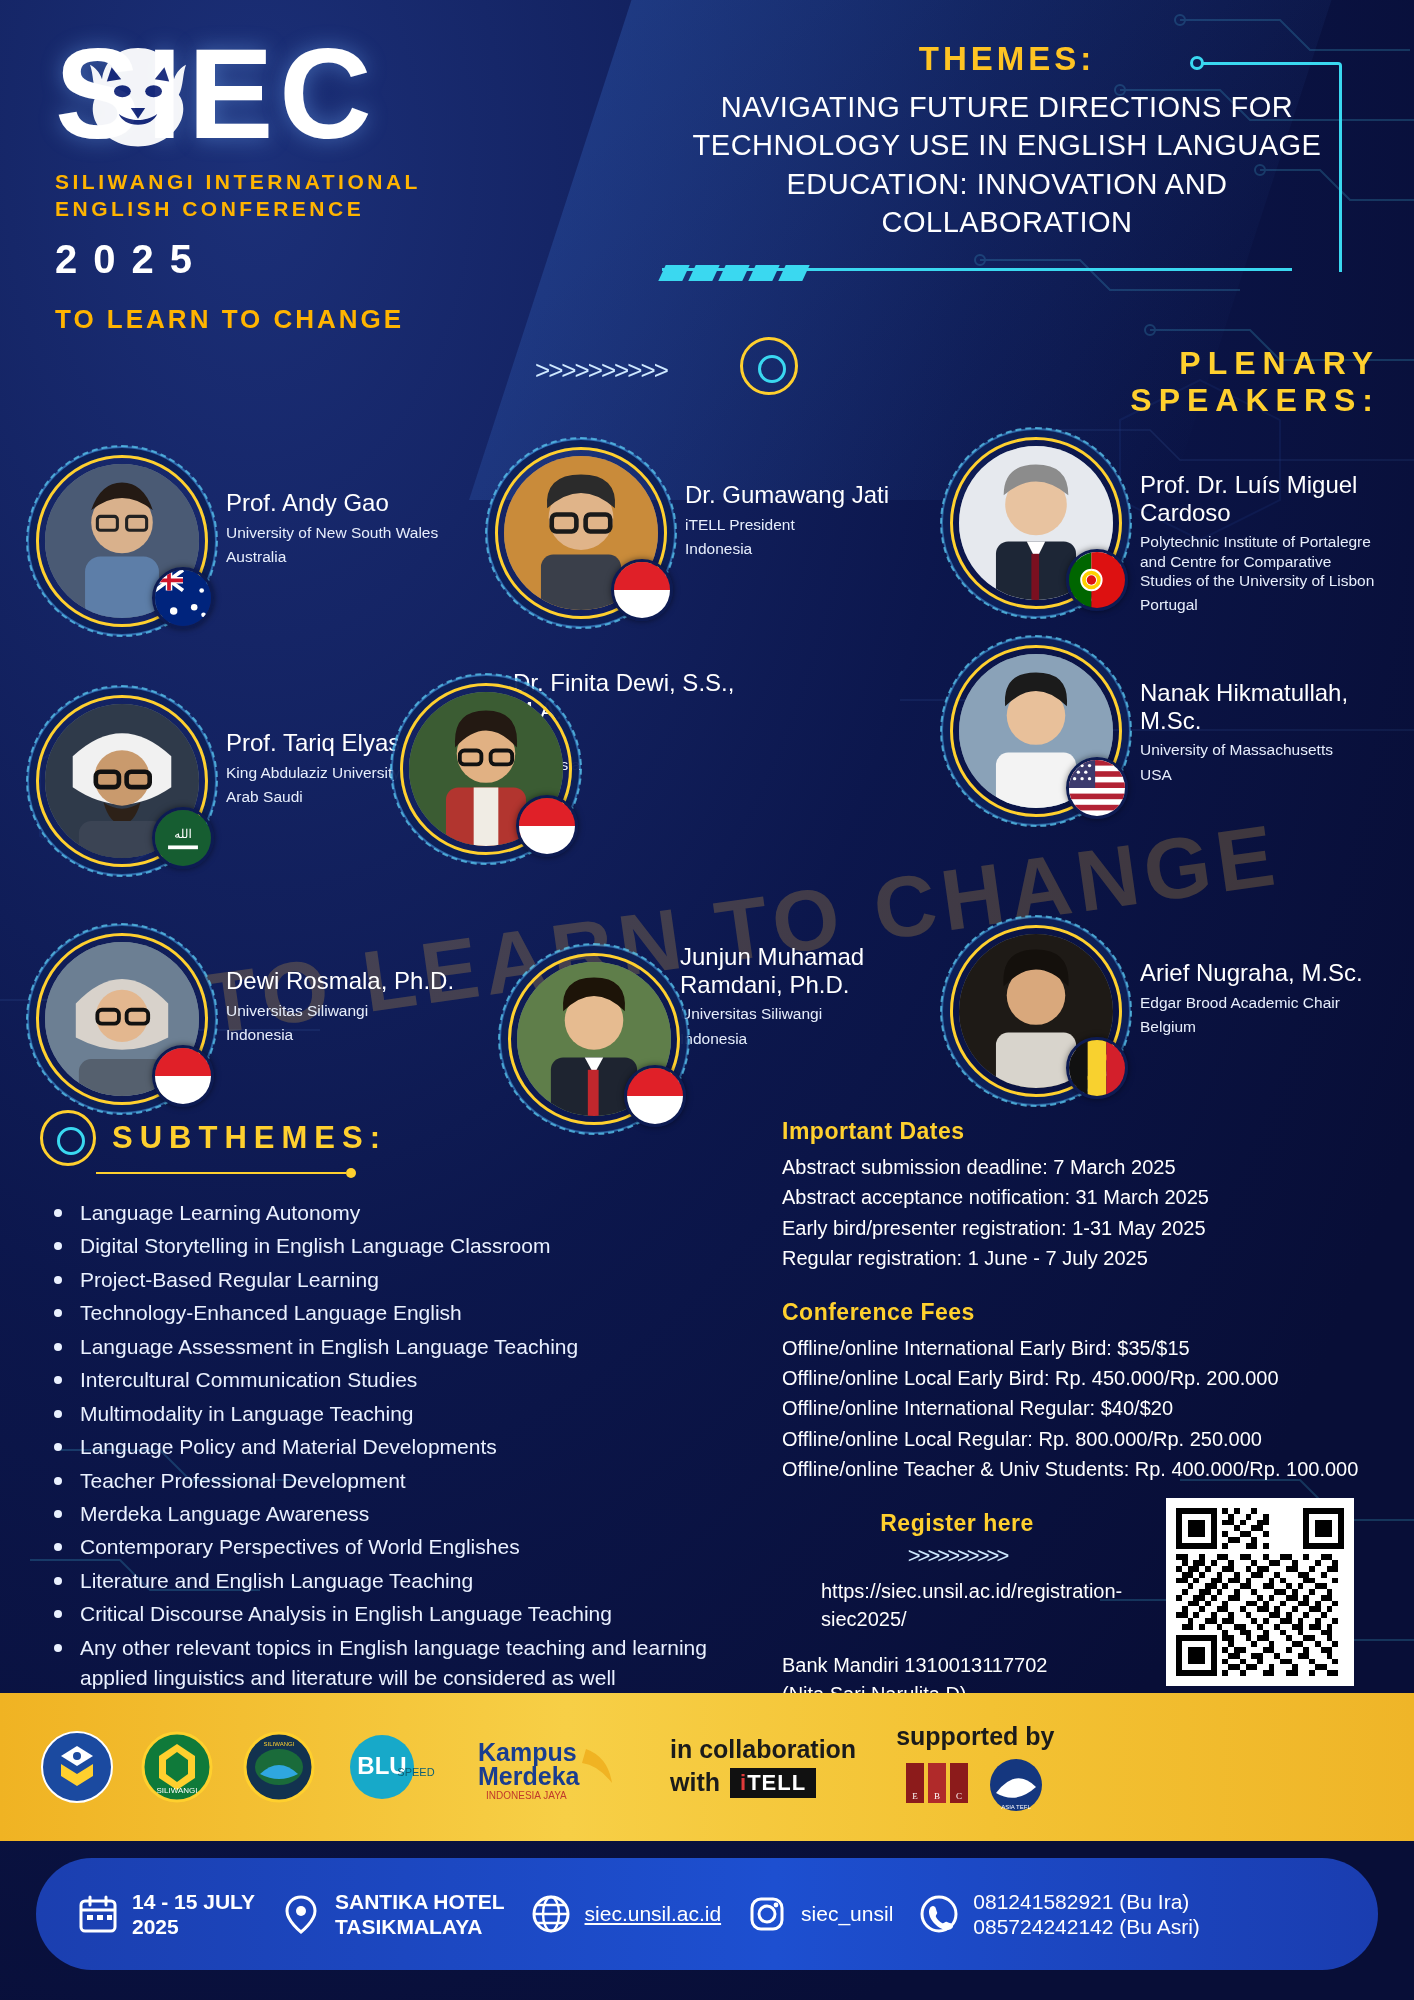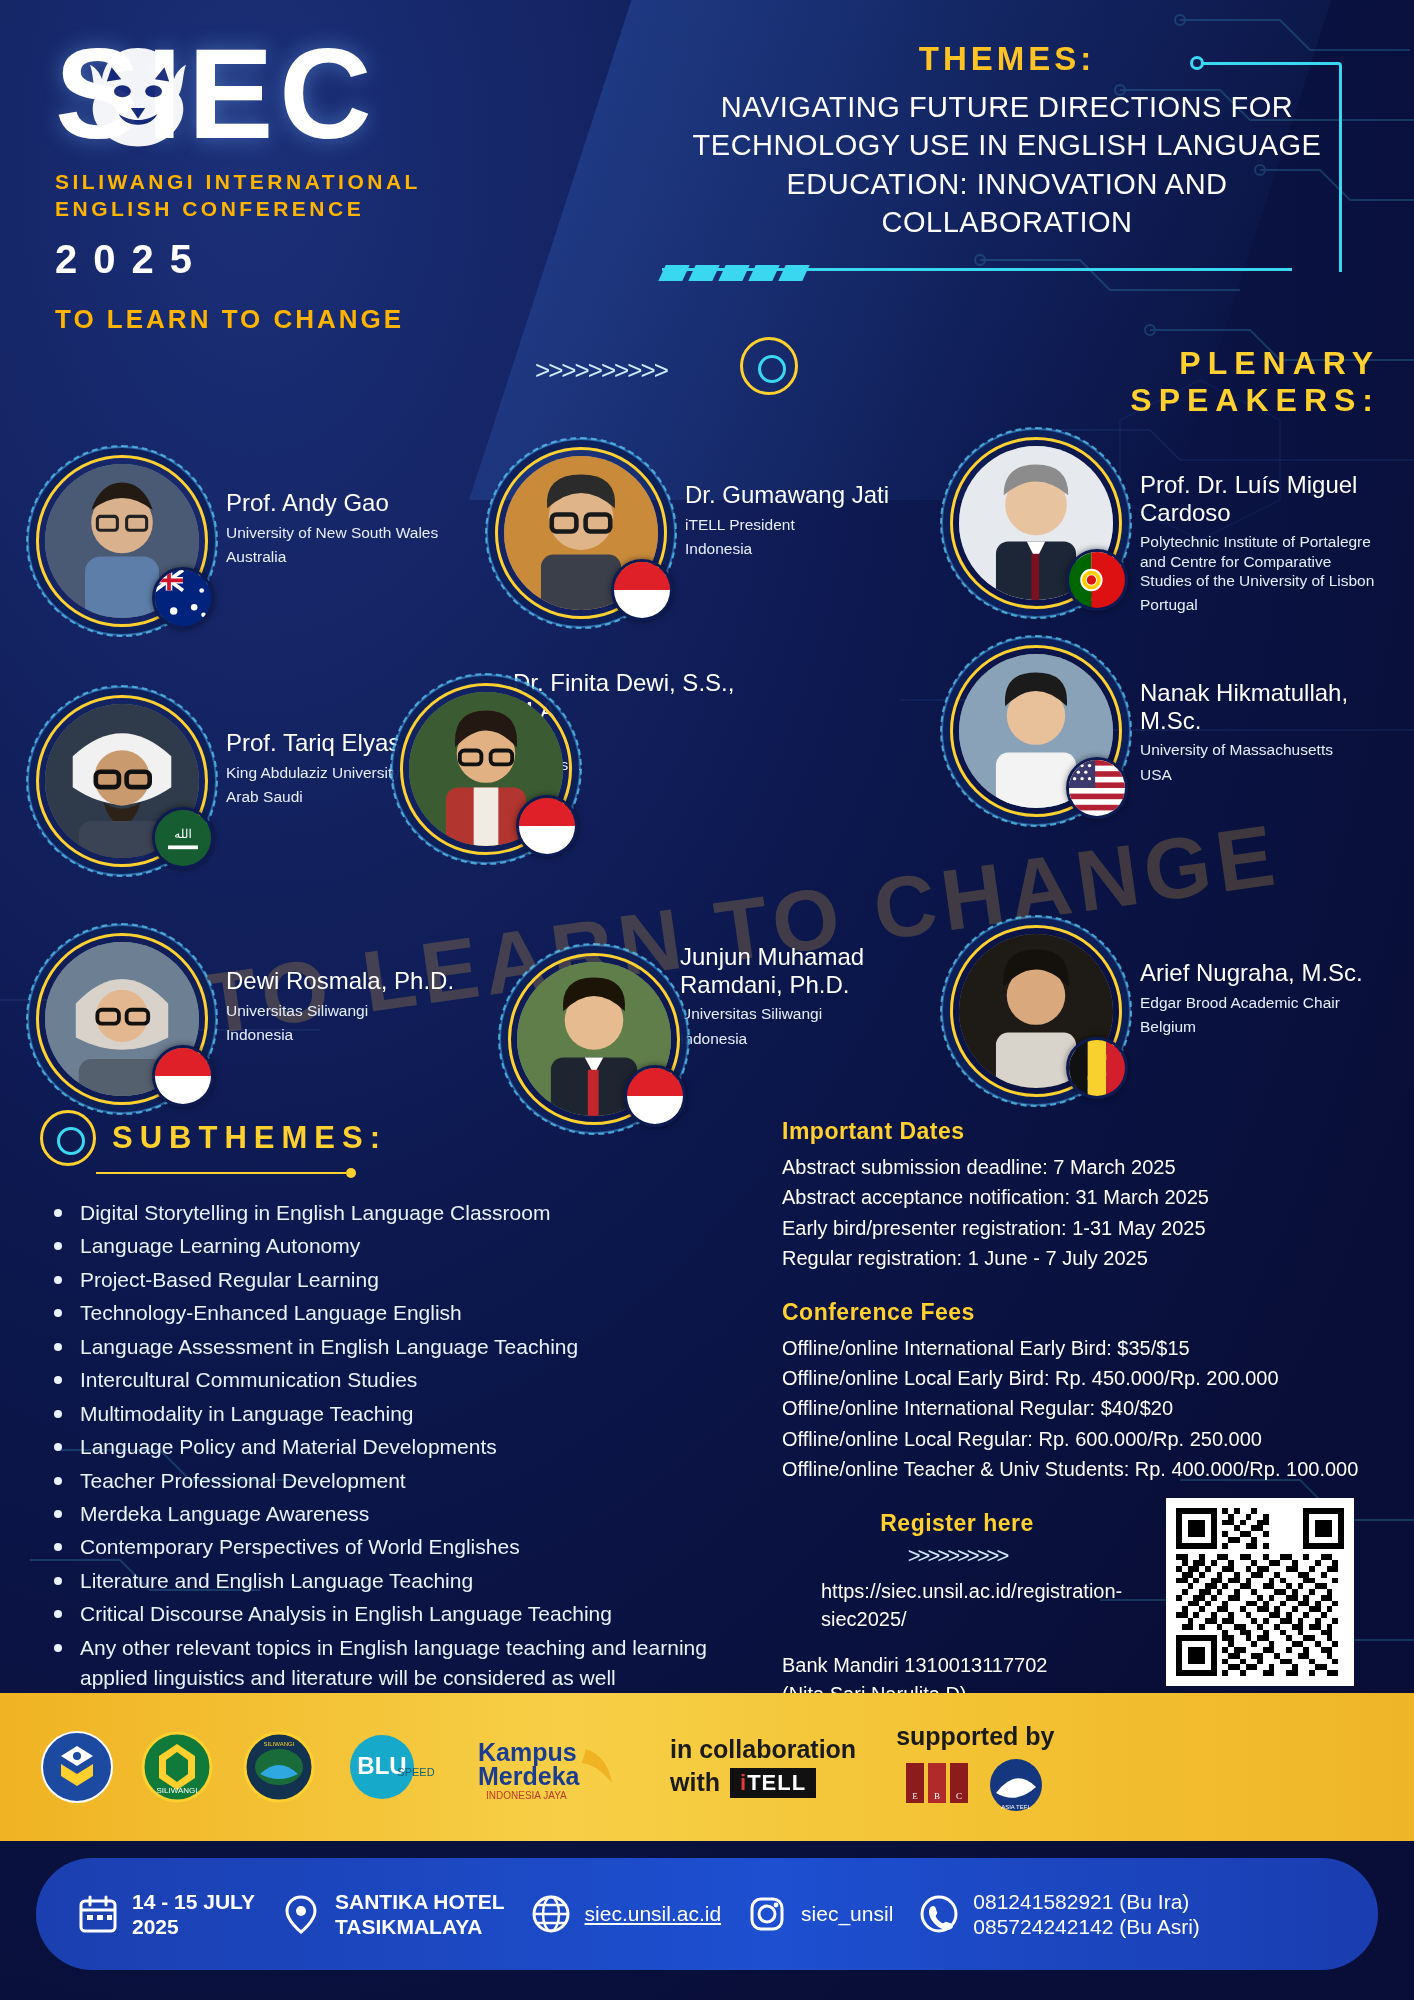--- a/index.html
+++ b/index.html
@@ -528,22 +528,22 @@
     </div>
   </div>
 
   <div class="subthemes">
     <div style="position:relative;">
       <div class="sub-icon"></div>
       <div class="sub-line"></div>
       <div class="sub-title">SUBTHEMES:</div>
     </div>
     <ul class="sub-list">
+      <li>Language Learning Autonomy</li>
       <li>Digital Storytelling in English Language Classroom</li>
-      <li>Language Learning Autonomy</li>
       <li>Project-Based Regular Learning</li>
       <li>Technology-Enhanced Language English</li>
       <li>Language Assessment in English Language Teaching</li>
       <li>Intercultural Communication Studies</li>
       <li>Multimodality in Language Teaching</li>
       <li>Language Policy and Material Developments</li>
       <li>Teacher Professional Development</li>
       <li>Merdeka Language Awareness</li>
       <li>Contemporary Perspectives of World Englishes</li>
       <li>Literature and English Language Teaching</li>
@@ -560,21 +560,21 @@
       <p style="margin-top:2px;">Abstract acceptance notification: 31 March 2025</p>
       <p style="margin-top:2px;">Early bird/presenter registration: 1-31 May 2025</p>
       <p style="margin-top:2px;">Regular registration: 1 June - 7 July 2025</p>
     </div>
 
     <div class="block">
       <h3>Conference Fees</h3>
       <p>Offline/online International Early Bird: $35/$15</p>
       <p style="margin-top:2px;">Offline/online Local Early Bird: Rp. 450.000/Rp. 200.000</p>
       <p style="margin-top:2px;">Offline/online International Regular: $40/$20</p>
-      <p style="margin-top:2px;">Offline/online Local Regular: Rp. 600.000/Rp. 250.000</p>
+      <p style="margin-top:2px;">Offline/online Local Regular: Rp. 800.000/Rp. 250.000</p>
       <p style="margin-top:2px;">Offline/online Teacher &amp; Univ Students: Rp. 400.000/Rp. 100.000</p>
     </div>
 
     <div class="block" style="width:350px;">
       <div class="reg-row">
         <h3>Register here</h3>
         <span class="reg-chev">&gt;&gt;&gt;&gt;&gt;&gt;&gt;&gt;&gt;&gt;</span>
       </div>
       <p style="word-break:break-all;margin-left:39px;">https://siec.unsil.ac.id/registration-siec2025/</p>
       <p style="margin-top:18px;">Bank Mandiri 1310013117702</p>

